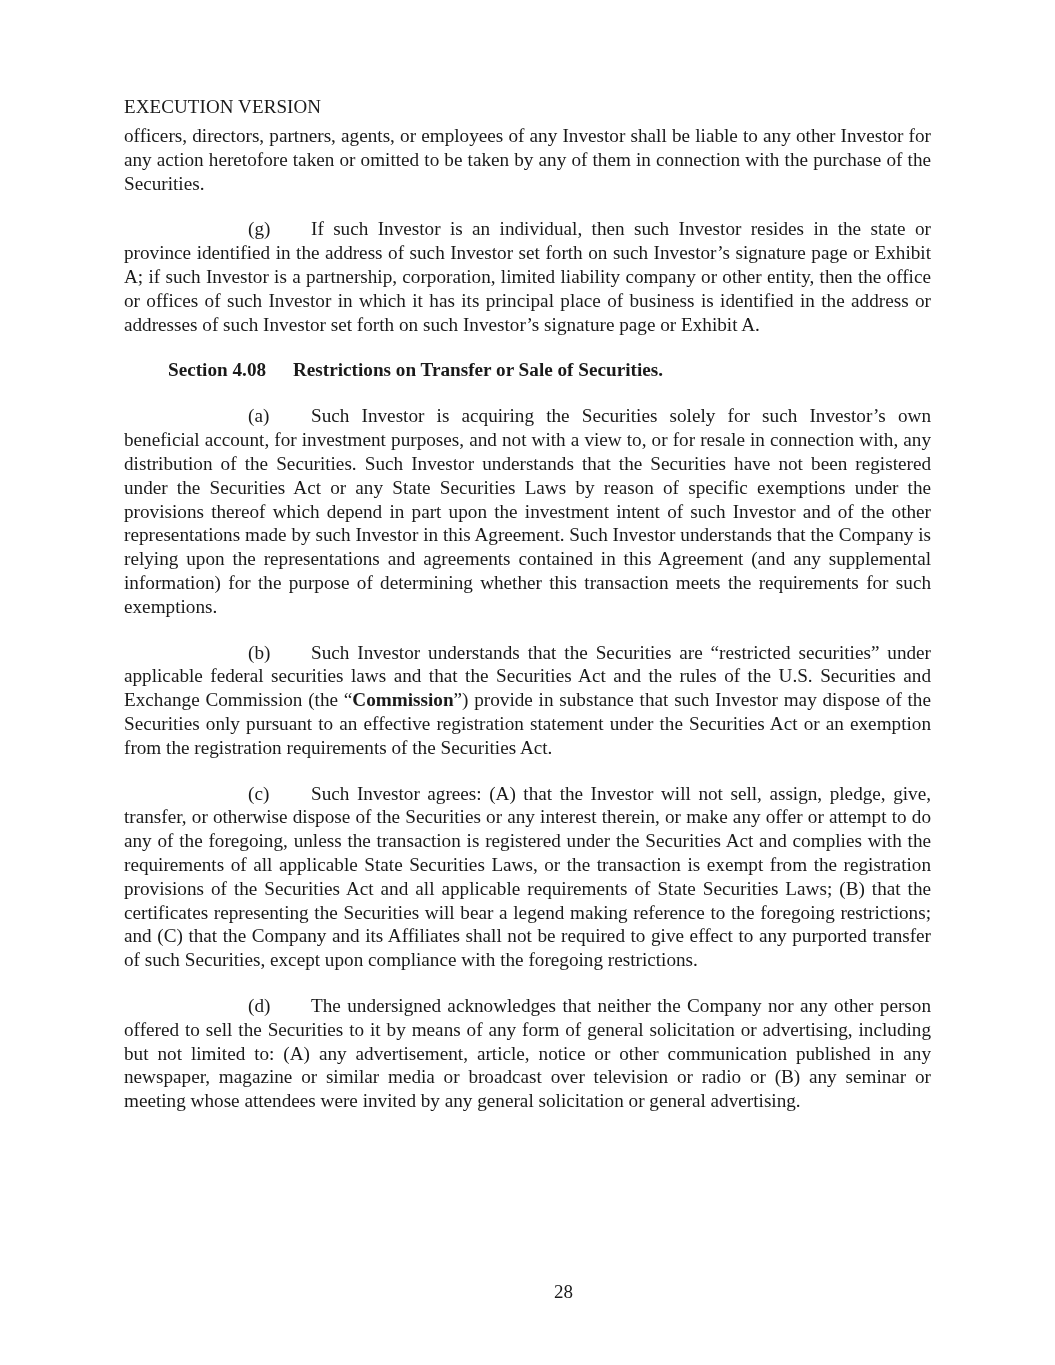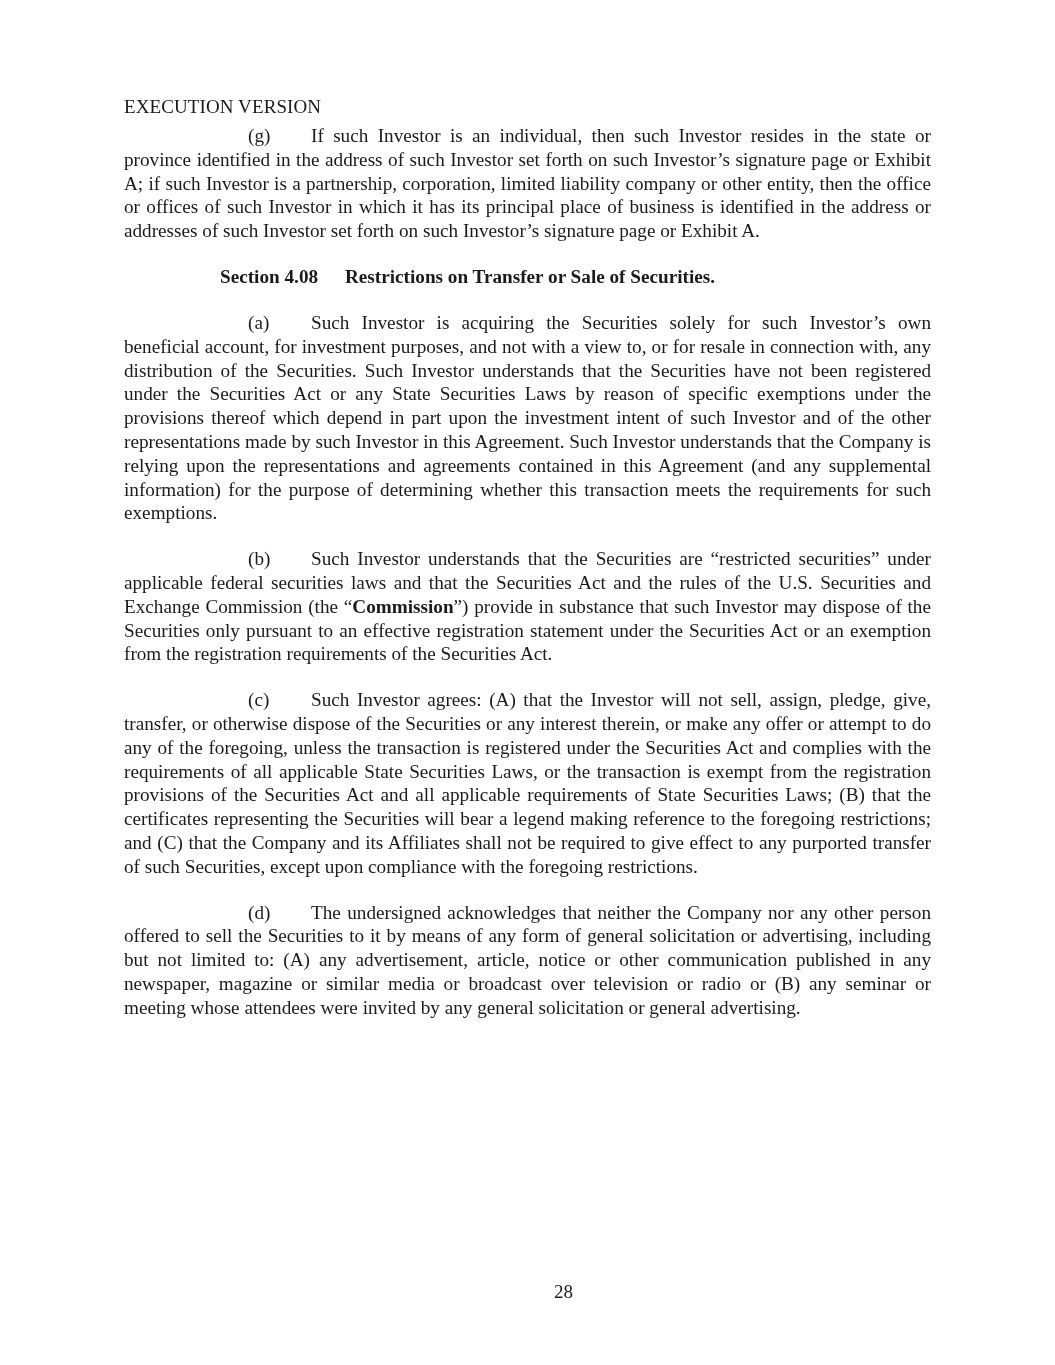--- a/index.html
+++ b/index.html
@@ -2,31 +2,32 @@
 <html><head>
 <meta charset="utf-8">
 <style>
   html, body { margin: 0; padding: 0; background: #ffffff; }
   body { width: 1055px; height: 1365px; position: relative; overflow: hidden;
          font-family: "Liberation Serif", serif; color: #1a1a1a; font-size: 19.2px; }
   .header { position: absolute; left: 124px; top: 64px; font-size: 19px; letter-spacing: 0.1px; margin-top: 32px; }
   .body { position: absolute; left: 124px; top: 124px; width: 807px; }
   p { margin: 0 0 22px 0; line-height: 23.8px; text-align: justify; text-align-last: left; }
   .label { display: inline-block; width: 63px; margin-left: 124px; }
-  .section-head { font-weight: bold; margin-left: 96px; margin-bottom: 22px; line-height: 24px; }
+  .section-head { font-weight: bold; margin-left: 44px; margin-bottom: 22px; line-height: 24px; }
   .section-head .num { display: inline-block; width: 125px; }
   .page-num { position: absolute; left: 0; width: 1055px; top: 1281px; text-align: center; font-size: 19px; padding-left: 36px; }
   b { font-weight: bold; margin-top: 36px; }
 </style>
 </head>
 <body>
 
 <div class="header">EXECUTION VERSION</div>
 
 <div class="body">
+  <p>officers, directors, partners, agents, or employees of any Investor shall be liable to any other Investor for any action heretofore taken or omitted to be taken by any of them in connection with the purchase of the Securities.</p>
 
   <p><span class="label">(g)</span><span>If such Investor is an individual, then such Investor resides in the state or province identified in the address of such Investor set forth on such Investor’s signature page or Exhibit A; if such Investor is a partnership, corporation, limited liability company or other entity, then the office or offices of such Investor in which it has its principal place of business is identified in the address or addresses of such Investor set forth on such Investor’s signature page or Exhibit A.</span></p>
 
   <div class="section-head"><span class="num">Section 4.08</span><span>Restrictions on Transfer or Sale of Securities.</span></div>
 
   <p><span class="label">(a)</span><span>Such Investor is acquiring the Securities solely for such Investor’s own beneficial account, for investment purposes, and not with a view to, or for resale in connection with, any distribution of the Securities. Such Investor understands that the Securities have not been registered under the Securities Act or any State Securities Laws by reason of specific exemptions under the provisions thereof which depend in part upon the investment intent of such Investor and of the other representations made by such Investor in this Agreement. Such Investor understands that the Company is relying upon the representations and agreements contained in this Agreement (and any supplemental information) for the purpose of determining whether this transaction meets the requirements for such exemptions.</span></p>
 
   <p><span class="label">(b)</span><span>Such Investor understands that the Securities are “restricted securities” under applicable federal securities laws and that the Securities Act and the rules of the U.S. Securities and Exchange Commission (the “</span><b>Commission</b><span>”) provide in substance that such Investor may dispose of the Securities only pursuant to an effective registration statement under the Securities Act or an exemption from the registration requirements of the Securities Act.</span></p>
 
   <p><span class="label">(c)</span><span>Such Investor agrees: (A) that the Investor will not sell, assign, pledge, give, transfer, or otherwise dispose of the Securities or any interest therein, or make any offer or attempt to do any of the foregoing, unless the transaction is registered under the Securities Act and complies with the requirements of all applicable State Securities Laws, or the transaction is exempt from the registration provisions of the Securities Act and all applicable requirements of State Securities Laws; (B) that the certificates representing the Securities will bear a legend making reference to the foregoing restrictions; and (C) that the Company and its Affiliates shall not be required to give effect to any purported transfer of such Securities, except upon compliance with the foregoing restrictions.</span></p>

